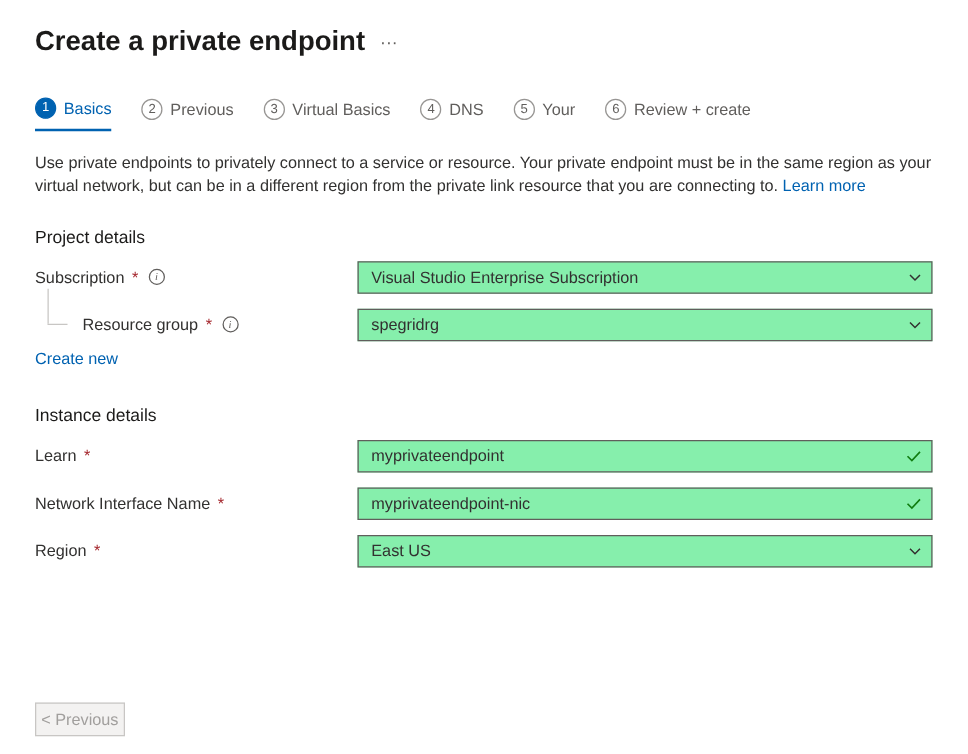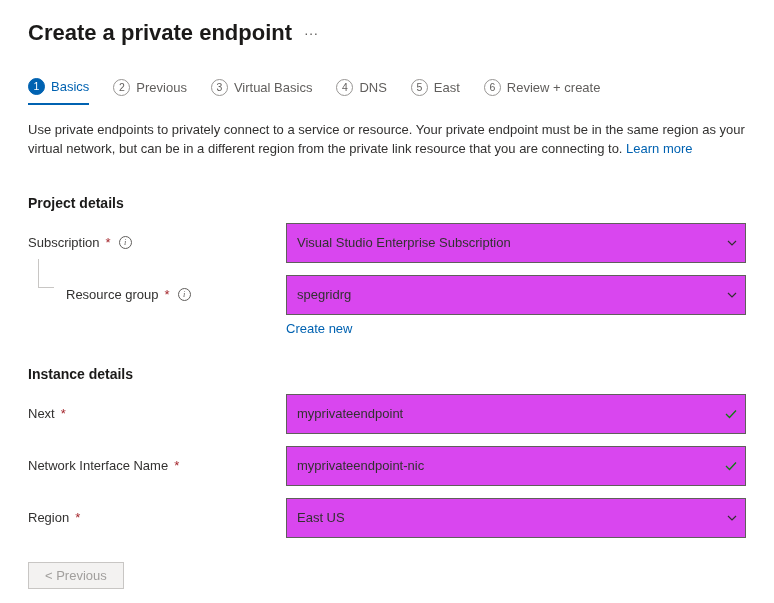--- a/index.html
+++ b/index.html
@@ -18,62 +18,62 @@
     .tab { display: flex; align-items: center; gap: 6px; padding: 4px 0 8px 0; color: #605e5c; cursor: pointer; }
     .tab.active { color: #0062b1; border-bottom: 2px solid #0062b1; }
     .tab-num {
       width: 17px; height: 17px; border-radius: 50%;
       border: 1px solid #979593; display: inline-flex;
       align-items: center; justify-content: center;
       font-size: 10.5px; color: #605e5c; line-height: 1;
     }
     .tab.active .tab-num { background: #0062b1; border-color: #0062b1; color: #fff; }
     .tab-label { font-size: 13px; }
-    .intro { color: #323130; line-height: 1.45; margin-bottom: 36px; }
+    .intro { color: #323130; line-height: 1.45; margin-bottom: 22px; }
     .intro a { color: #0062b1; text-decoration: none; }
-    .section-head { font-size: 14px; font-weight: 700; color: #1b1a19; margin-bottom: 12px; }
+    .section-head { font-size: 14px; font-weight: 400; color: #1b1a19; margin-bottom: 12px; }
     .form-row { display: flex; margin-bottom: 12px; }
     .form-row.indented .label-col { padding-left: 38px; position: relative; }
     .form-row.indented .label-col::before {
       content: ""; position: absolute; left: 10px; top: -16px; width: 1px; height: 28px; background: #c8c6c4;
     }
     .form-row.indented .label-col::after {
       content: ""; position: absolute; left: 10px; top: 12px; width: 16px; height: 1px; background: #c8c6c4;
     }
     .label-col { width: 258px; display: flex; align-items: center; gap: 4px; font-size: 13px; color: #323130; }
     .req { color: #a4262c; margin-left: 2px; }
     .info-icon {
       width: 13px; height: 13px; border: 1px solid #605e5c; border-radius: 50%;
       display: inline-flex; align-items: center; justify-content: center;
       font-size: 8.5px; color: #605e5c; margin-left: 4px; line-height: 1;
       font-family: Georgia, serif; font-style: italic;
     }
     .input-col { flex: 1; position: relative; }
     .combo, .textbox {
-      width: 100%; height: 40px; border: 1px solid #605e5c;
+      width: 100%; height: 26px; border: 1px solid #605e5c;
       padding: 0 28px 0 10px; font-size: 13px; color: #323130;
-      background: #d946ef; outline: none;
+      background: #86efac; outline: none;
     }
     .chevron {
       position: absolute; right: 8px; top: 50%; transform: translateY(-50%);
       pointer-events: none;
     }
     .check-icon {
       position: absolute; right: 8px; top: 50%; transform: translateY(-50%);
       color: #107c10; pointer-events: none;
     }
-    .sublink { margin-left: 258px; margin-top: -6px; margin-bottom: 16px; }
+    .sublink { margin-top: -6px; margin-bottom: 16px; }
     .sublink a { color: #0062b1; font-size: 13px; text-decoration: none; }
     .section-gap { height: 14px; }
     .footer {
       position: fixed; bottom: 0; left: 0; width: 774px;
       padding: 14px 28px; display: flex; gap: 10px; background: #fff;
     }
     .btn {
-      height: 27px; padding: 0 16px; font-size: 13px;
+      height: 27px; padding: 0 4px; font-size: 13px;
       border: 1px solid #8a8886; background: #fff; color: #323130; cursor: pointer;
     }
     .btn:disabled { color: #a19f9d; border-color: #c8c6c4; background: #f3f2f1; cursor: default; }
     svg { display: block; }
   </style>
 </head>
 <body>
 
 <div class="header">
   <h1 class="page-title">Create a private endpoint</h1>
@@ -92,21 +92,21 @@
   <div class="tab">
     <span class="tab-num">3</span>
     <span class="tab-label">Virtual Basics</span>
   </div>
   <div class="tab">
     <span class="tab-num">4</span>
     <span class="tab-label">DNS</span>
   </div>
   <div class="tab">
     <span class="tab-num">5</span>
-    <span class="tab-label">East</span>
+    <span class="tab-label">Your</span>
   </div>
   <div class="tab">
     <span class="tab-num">6</span>
     <span class="tab-label">Review + create</span>
   </div>
 </div>
 
 <p class="intro">
   <span>Use private endpoints to privately connect to a service or resource. Your private endpoint must be in the same region as your virtual network, but can be in a different region from the private link resource that you are connecting to. </span><a href="#">Learn more</a>
 </p>
@@ -147,21 +147,21 @@
 <div class="sublink">
   <a href="#">Create new</a>
 </div>
 
 <div class="section-gap"></div>
 
 <h2 class="section-head">Instance details</h2>
 
 <div class="form-row">
   <div class="label-col">
-    <span>Next</span>
+    <span>Learn</span>
       <span class="req">*</span>
   </div>
   <div class="input-col">
     <input class="textbox" type="text" value="myprivateendpoint" style="">
     <span class="check-icon">
       <svg width="14" height="14" viewBox="0 0 14 14">
           <path d="M2 7 L5.5 10.5 L12 3.5" fill="none" stroke="#107c10" stroke-width="1.3"></path>
         </svg>
     </span>
   </div>

